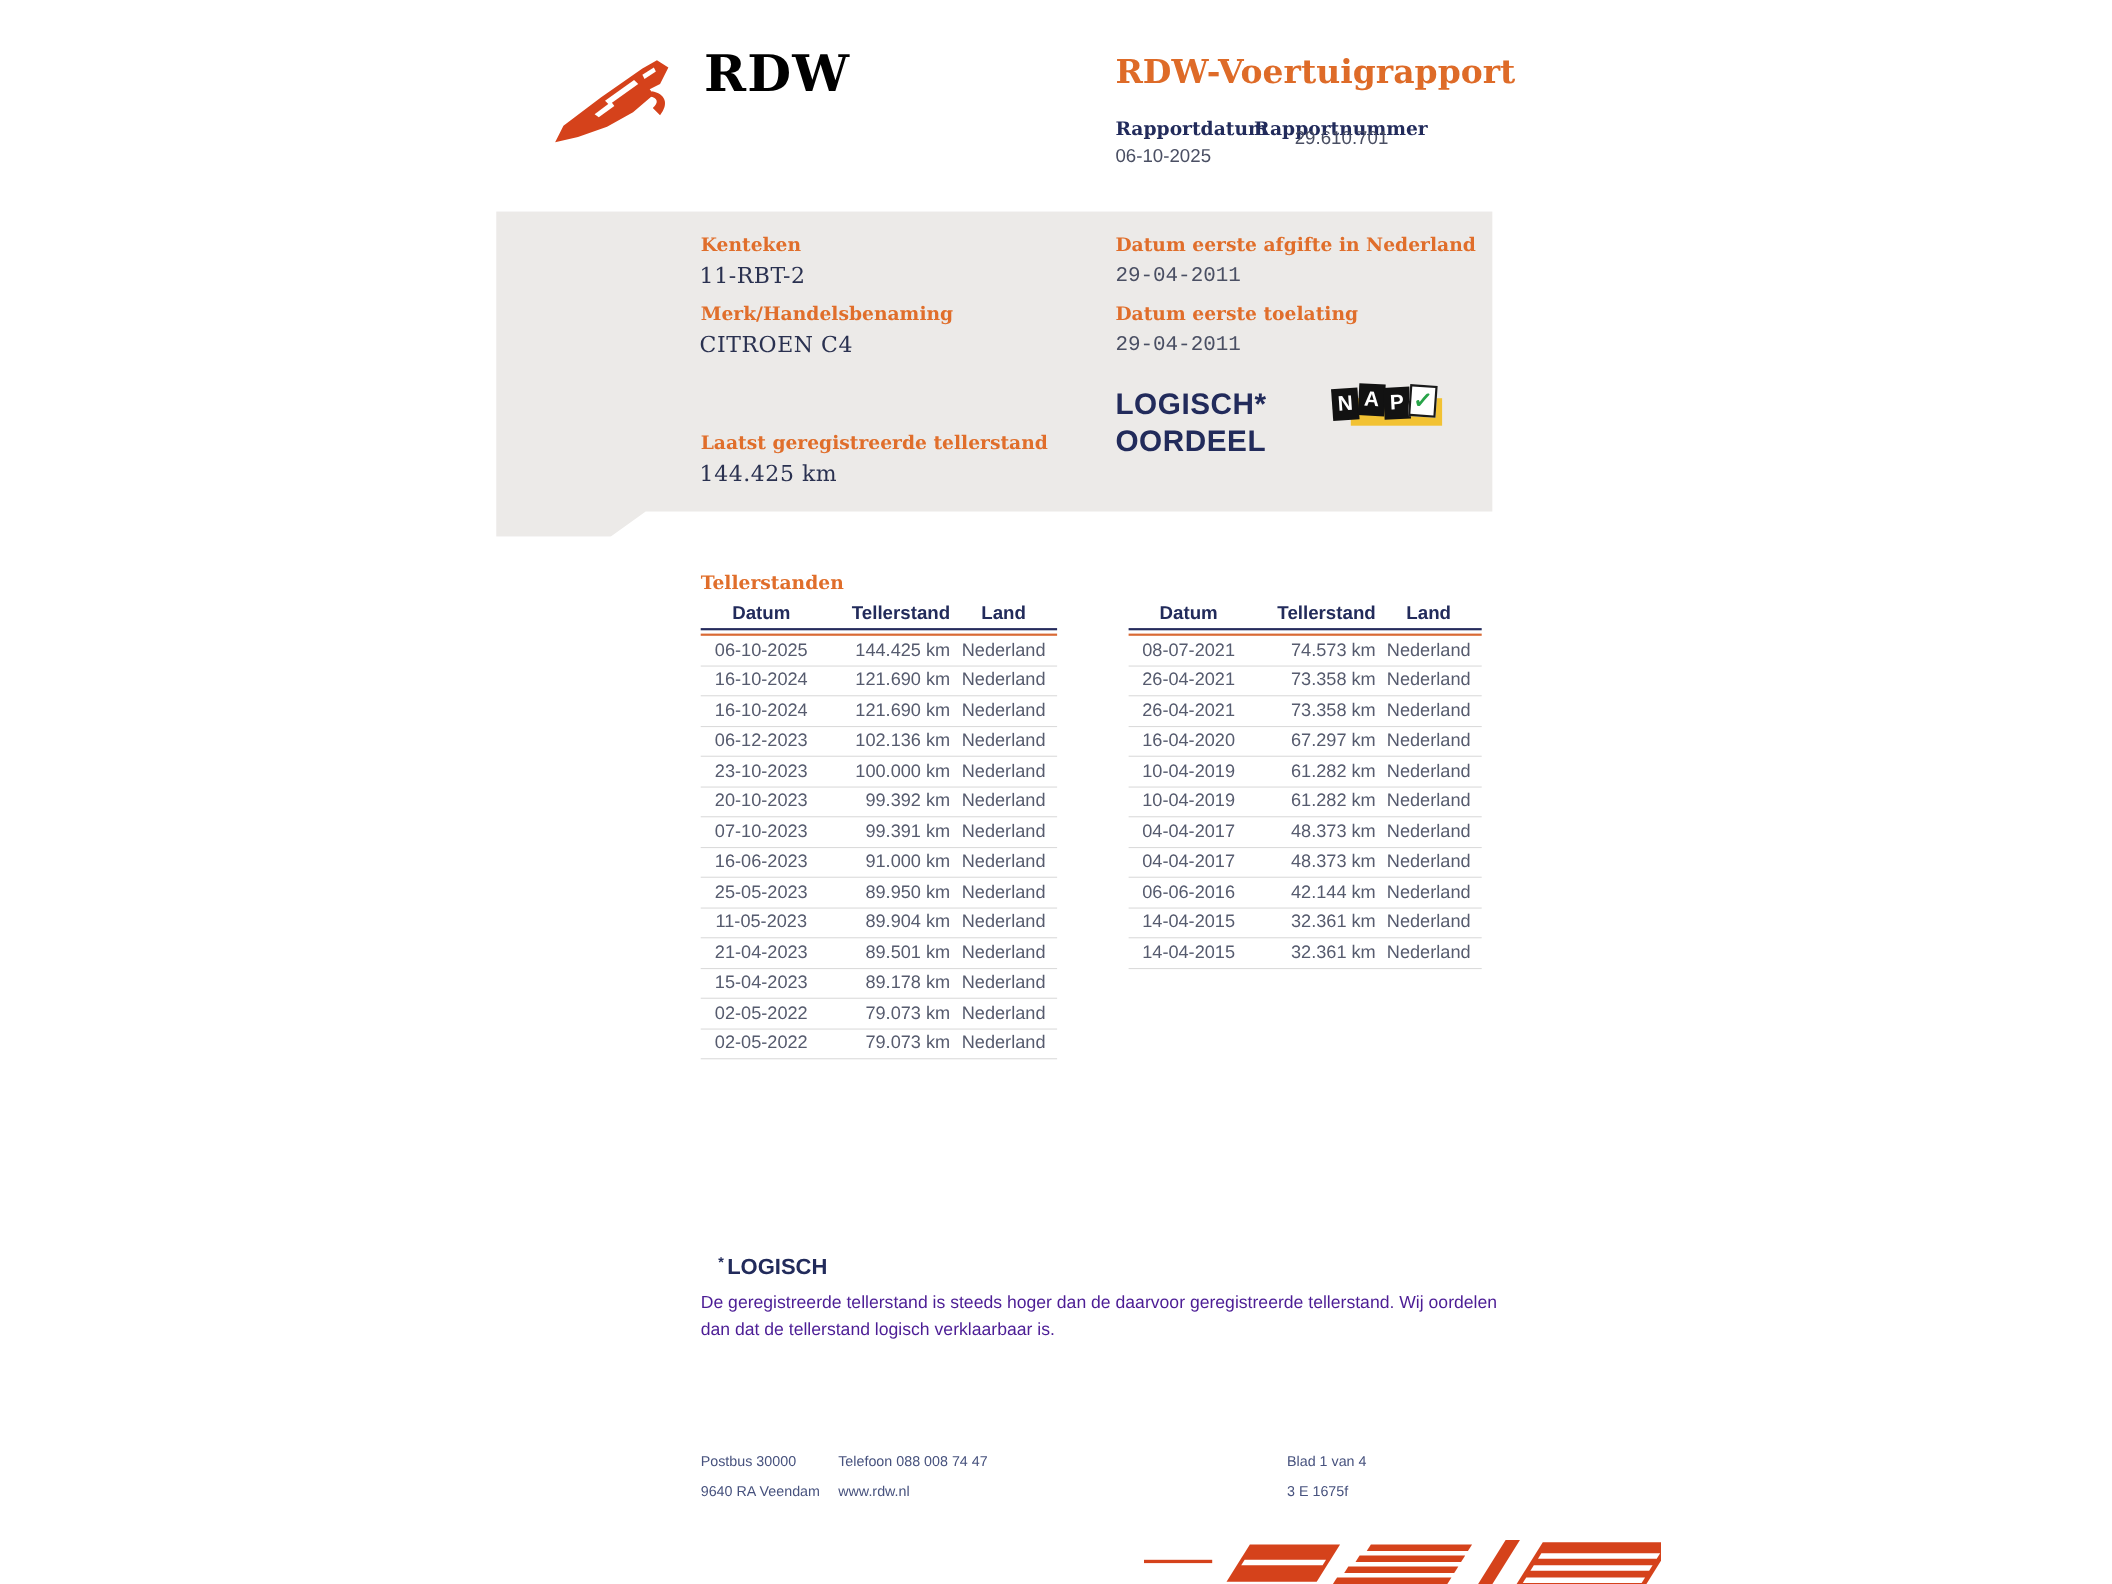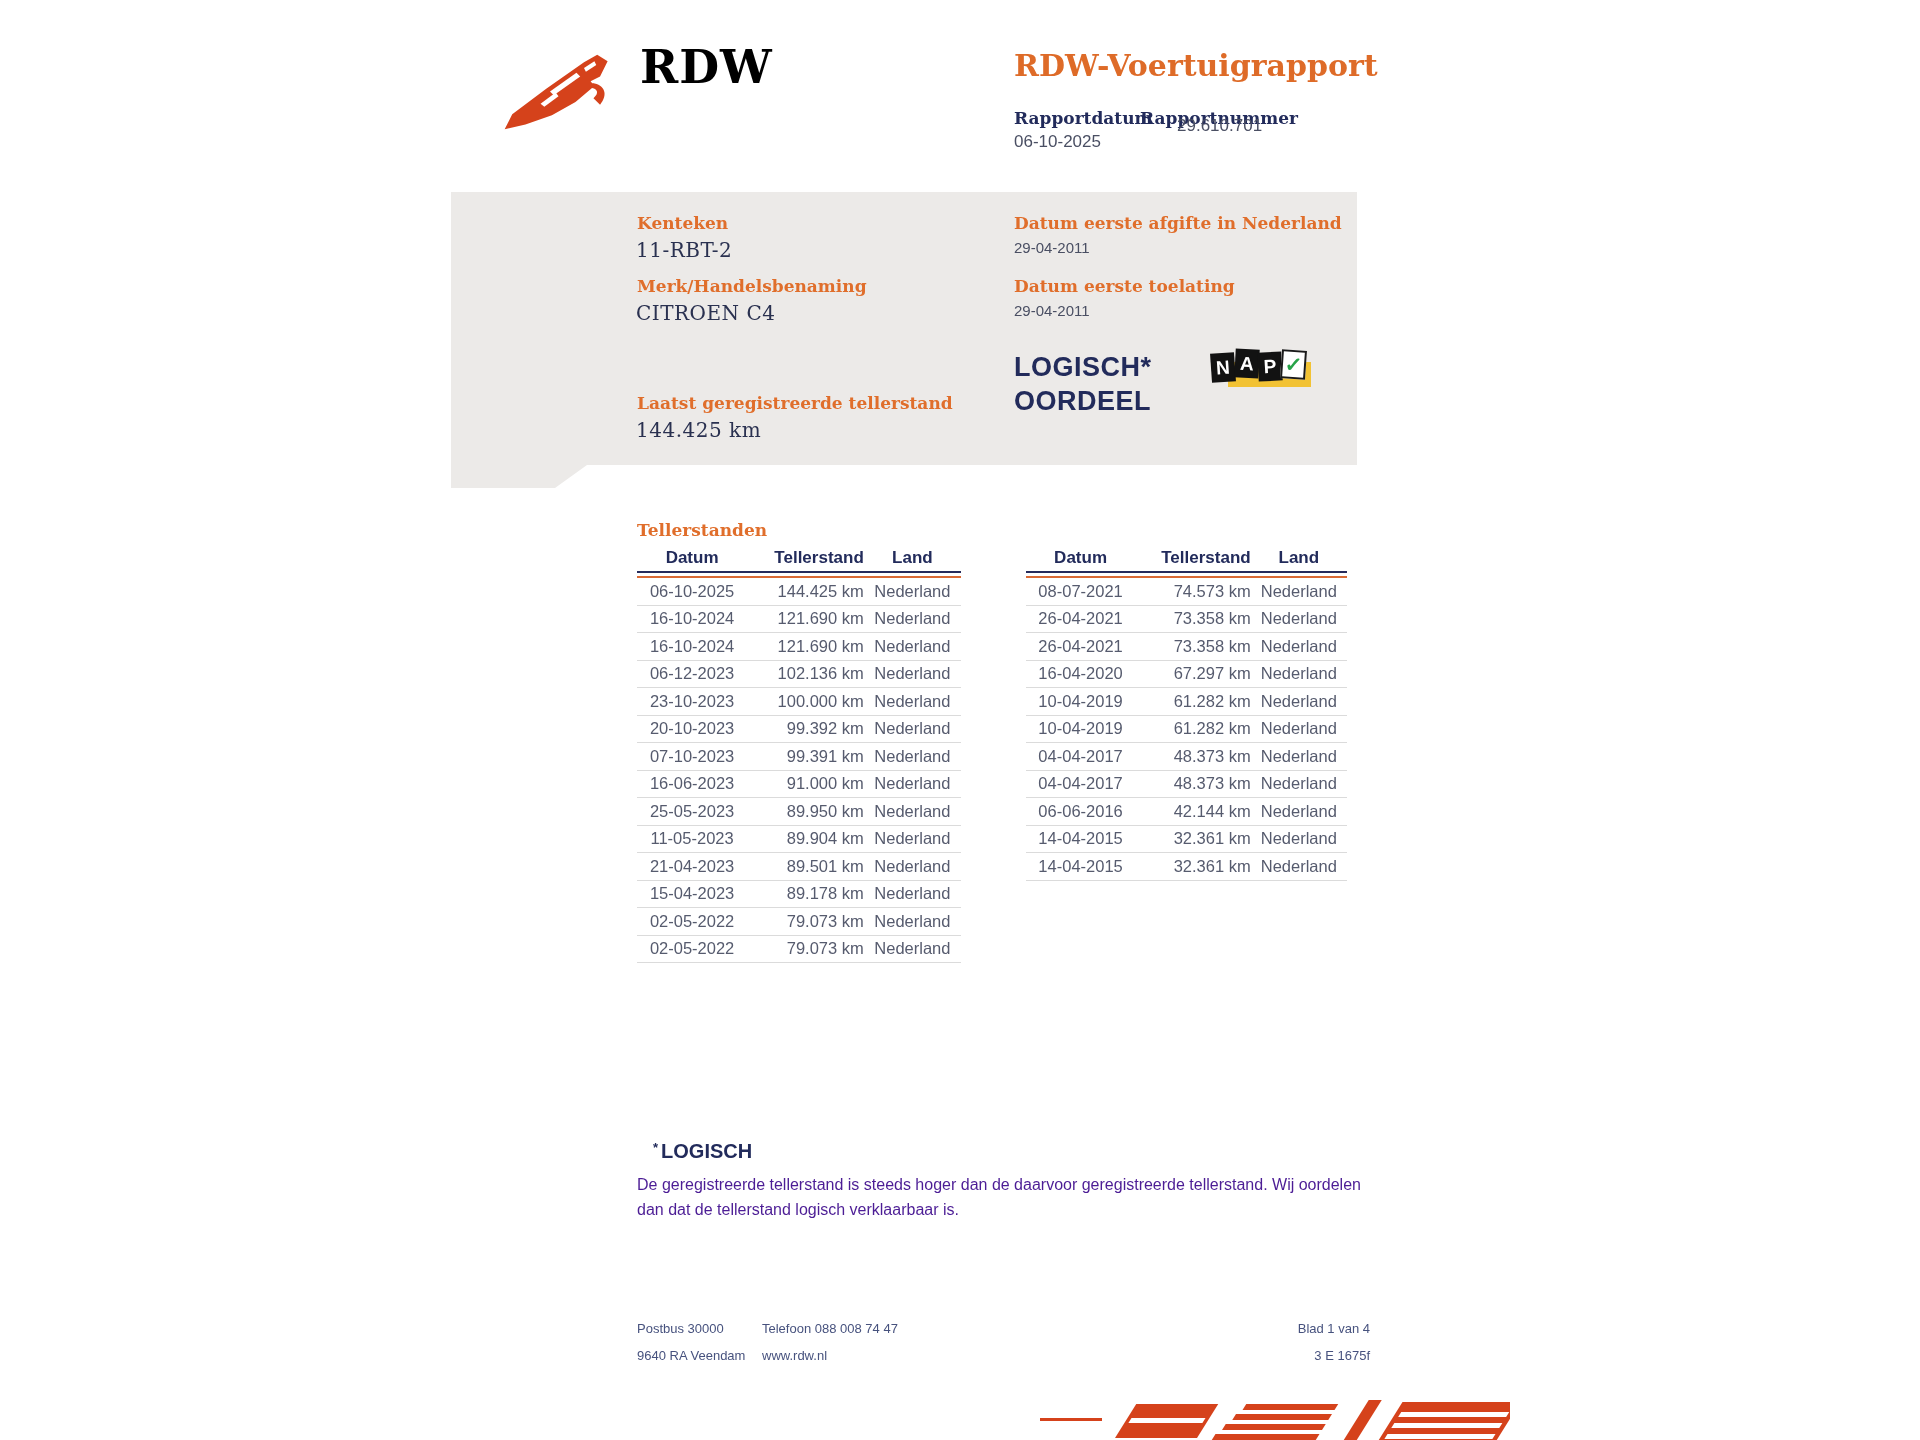--- a/index.html
+++ b/index.html
@@ -35,21 +35,21 @@
     clip-path: polygon(0 0, 906px 0, 906px 273px, 136px 273px, 104px 296px, 0 296px);
   }
   .field-label {
     font-family:"DejaVu Serif", serif; font-weight:700;
     font-size:17px; color:#E06E2B;
   }
   .field-value-serif {
     font-family:"DejaVu Serif", serif; font-weight:500;
     font-size:20px; color:#2A3150; letter-spacing:0.5px;
   }
-  .field-value-sans { font-size:15px; color:#4A4F63; }
+  .field-value-sans { font-size:19px; color:#4A4F63;font-family:Liberation Mono, monospace; }
 
   .oordeel {
     left:1014px; top:350px;
     font-size:27px; font-weight:800; line-height:34px;
     color:#222B5B; letter-spacing:0.5px;
   }
 
   
   .nap { left:1211px; top:348px; width:104px; height:46px; }
   .nap-shadow { position:absolute; left:17px; top:14px; width:83px; height:25px; background:#F2C233; }
@@ -93,21 +93,21 @@
   
   .expl-heading { left:637px; top:1140px; font-size:20px; font-weight:800; color:#222B5B;margin-left:16px; }
   .expl-heading .ast { font-size:13px; vertical-align:6px; margin-right:3px; font-weight:700; }
   .expl-body {
     left:637px; top:1172px; width:742px;
     font-size:16px; line-height:25px; color:#4c1d95;
   }
 
   
   .footer-text { font-size:13px; color:#47527E; line-height:27px; }
-  .footer-right { text-align:right; }
+  .footer-right { }
 </style>
 </head>
 <body>
 
 <div class="page">
 
   <svg class="abs" style="left:497px; top:50px;" width="140" height="85" viewBox="0 0 140 90">
     <path d="M4 84 L12 68 L48 41 L88 13 L102 5 L113 12 L105 28 L95 33 L99 38 L79 55 L54 69 L26 79 Z" fill="#D5421B"></path>
     <path d="M52 44 L80 24 L84 28 L56 48 Z" fill="#ffffff"></path>
     <path d="M42 57 L58 45 L61 49 L46 60 Z" fill="#ffffff"></path>

